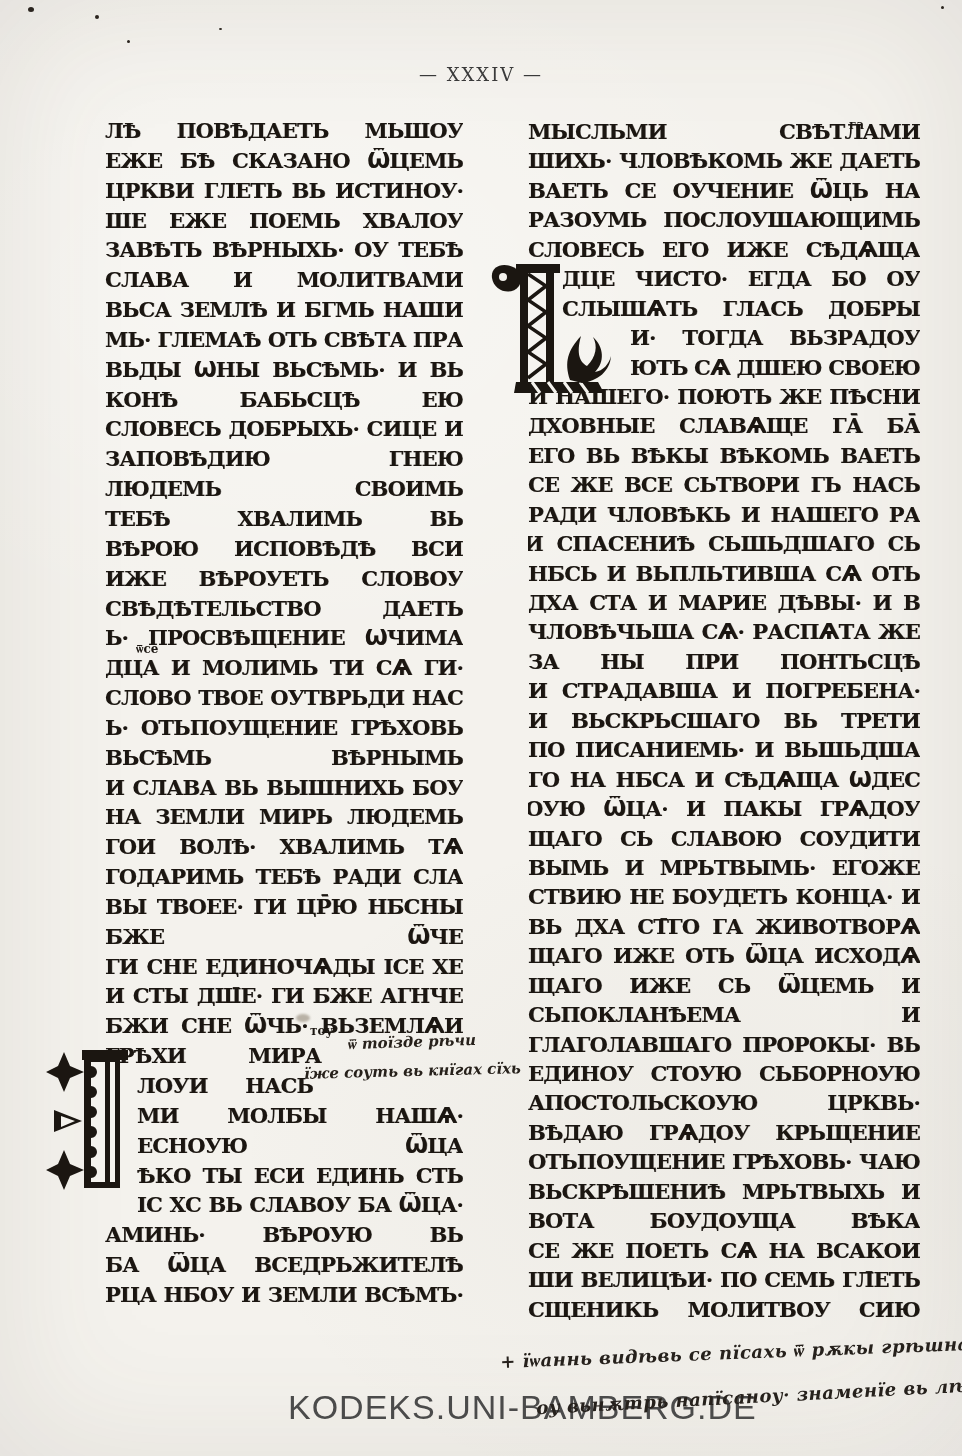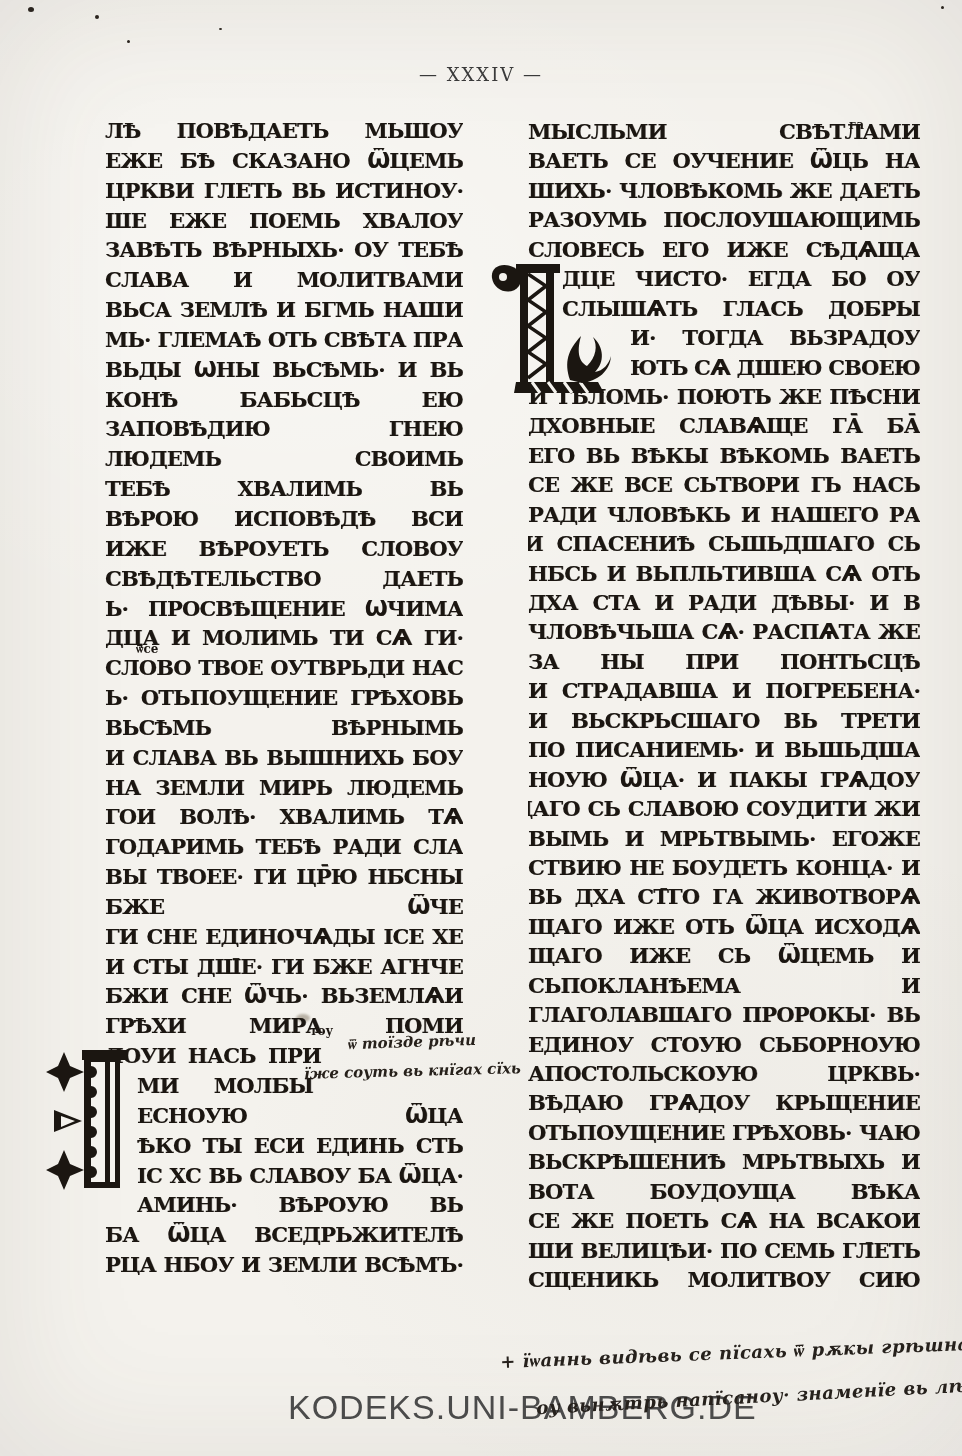--- a/index.html
+++ b/index.html
@@ -131,20 +131,21 @@
       <div class="ms-line">ЛѢ ПОВѢДАЕТЬ МЬШОУ ВСЮ·</div>
       <div class="ms-line">ЕЖЕ БѢ СКАЗАНО ѾЦЕМЬ ВЬ</div>
       <div class="ms-line">ЦРКВИ ГЛЕТЬ ВЬ ИСТИНОУ·</div>
       <div class="ms-line">ШЕ ЕЖЕ ПОЕМЬ ХВАЛОУ БОУ</div>
       <div class="ms-line">ЗАВѢТЬ ВѢРНЫХЬ· ОУ ТЕБѢ</div>
       <div class="ms-line">СЛАВА И МОЛИТВАМИ СТМИ·</div>
       <div class="ms-line">ВЬСА ЗЕМЛѢ И БГМЬ НАШИ</div>
       <div class="ms-line">МЬ· ГЛЕМАѢ ОТЬ СВѢТА ПРА</div>
       <div class="ms-line">ВЬДЫ ѠНЫ ВЬСѢМЬ· И ВЬ ЗА</div>
       <div class="ms-line">КОНѢ БАБЬСЦѢ ЕЮ ПАМѦТЬ</div>
+      <div class="ms-line">СЛОВЕСЬ ДОБРЫХЬ· СИЦЕ И</div>
       <div class="ms-line">ЗАПОВѢДИЮ ГНЕЮ СЛОВЕСА</div>
       <div class="ms-line">ЛЮДЕМЬ СВОИМЬ ДѢЛАЕМА·</div>
       <div class="ms-line">ТЕБѢ ХВАЛИМЬ ВЬ ЦРКВАХЬ</div>
       <div class="ms-line">ВѢРОЮ ИСПОВѢДѢ ВСИ ЛЮДИ</div>
       <div class="ms-line">ИЖЕ ВѢРОУЕТЬ СЛОВОУ АМН̄Ь</div>
       <div class="ms-line">СВѢДѢТЕЛЬСТВО ДАЕТЬ НАМ</div>
       <div class="ms-line">Ь· ПРОСВѢЩЕНИЕ ѠЧИМА СР</div>
       <div class="ms-line">ДЦА И МОЛИМЬ ТИ СѦ ГИ· ДА</div>
       <div class="ms-line">СЛОВО ТВОЕ ОУТВРЬДИ НАС</div>
       <div class="ms-line">Ь· ОТЬПОУЩЕНИЕ ГРѢХОВЬ</div>
@@ -164,41 +165,42 @@
       <div class="ms-line">ЕСНОУЮ ѾЦА ПОМИЛОУИ НЫ</div>
       <div class="ms-line">ѢКО ТЫ ЕСИ ЕДИНЬ СТЬ ГЬ</div>
       <div class="ms-line">ІС ХС ВЬ СЛАВОУ БА ѾЦА·</div>
       <div class="ms-line">АМИНЬ· ВѢРОУЮ ВЬ ЕДИНОГО</div>
       <div class="ms-line">БА ѾЦА ВСЕДРЬЖИТЕЛѢ ТВО</div>
       <div class="ms-line">РЦА НБОУ И ЗЕМЛИ ВСѢМЪ·</div>
     </div>
 
   <div class="ms-col col-right">
       <div class="ms-line">МЫСЛЬМИ СВѢТЛАМИ ОТЬКРЫ</div>
+      <div class="ms-line">ШИХЬ· ЧЛОВѢКОМЬ ЖЕ ДАЕТЬ</div>
       <div class="ms-line">ВАЕТЬ СЕ ОУЧЕНИЕ ѾЦЬ НА</div>
-      <div class="ms-line">ШИХЬ· ЧЛОВѢКОМЬ ЖЕ ДАЕТЬ</div>
       <div class="ms-line">РАЗОУМЬ ПОСЛОУШАЮЩИМЬ ЖЕ</div>
       <div class="ms-line">СЛОВЕСЬ ЕГО ИЖЕ СѢДѦЩА СР</div>
       <div class="ms-line">ДЦЕ ЧИСТО· ЕГДА БО ОУ</div>
       <div class="ms-line">СЛЫШѦТЬ ГЛАСЬ ДОБРЫ</div>
       <div class="ms-line">И· ТОГДА ВЬЗРАДОУ</div>
       <div class="ms-line">ЮТЬ СѦ ДШЕЮ СВОЕЮ</div>
-      <div class="ms-line">И ТѢЛОМЬ· ПОЮТЬ ЖЕ ПѢСНИ</div>
+      <div class="ms-line">И НАШЕГО· ПОЮТЬ ЖЕ ПѢСНИ</div>
       <div class="ms-line">ДХОВНЫЕ СЛАВѦЩЕ ГА̄ БА̄ СВО</div>
       <div class="ms-line">ЕГО ВЬ ВѢКЫ ВѢКОМЬ ВАЕТЬ</div>
       <div class="ms-line">СЕ ЖЕ ВСЕ СЬТВОРИ ГЬ НАСЬ</div>
       <div class="ms-line">РАДИ ЧЛОВѢКЬ И НАШЕГО РА</div>
       <div class="ms-line">ДИ СПАСЕНИѢ СЬШЬДШАГО СЬ</div>
       <div class="ms-line">НБСЬ И ВЬПЛЬТИВША СѦ ОТЬ</div>
-      <div class="ms-line">ДХА СТА И РАДИ ДѢВЫ· И В</div>
+      <div class="ms-line">ДХА СТА И МАРИЕ ДѢВЫ· И В</div>
       <div class="ms-line">ЧЛОВѢЧЬША СѦ· РАСПѦТА ЖЕ</div>
       <div class="ms-line">ЗА НЫ ПРИ ПОНТЬСЦѢ ПИЛАТѢ</div>
       <div class="ms-line">И СТРАДАВША И ПОГРЕБЕНА·</div>
       <div class="ms-line">И ВЬСКРЬСШАГО ВЬ ТРЕТИ ДНЬ</div>
       <div class="ms-line">ПО ПИСАНИЕМЬ· И ВЬШЬДША</div>
+      <div class="ms-line">ГО НА НБСА И СѢДѦЩА ѠДЕС</div>
       <div class="ms-line">НОУЮ ѾЦА· И ПАКЫ ГРѦДОУ</div>
       <div class="ms-line">ЩАГО СЬ СЛАВОЮ СОУДИТИ ЖИ</div>
       <div class="ms-line">ВЫМЬ И МРЬТВЫМЬ· ЕГОЖЕ ЦР</div>
       <div class="ms-line">СТВИЮ НЕ БОУДЕТЬ КОНЦА· И</div>
       <div class="ms-line">ВЬ ДХА СТ̄ГО ГА ЖИВОТВОРѦ</div>
       <div class="ms-line">ЩАГО ИЖЕ ОТЬ ѾЦА ИСХОДѦ</div>
       <div class="ms-line">ЩАГО ИЖЕ СЬ ѾЦЕМЬ И СНОМЬ</div>
       <div class="ms-line">СЬПОКЛАНѢЕМА И СЬСЛАВИМА</div>
       <div class="ms-line">ГЛАГОЛАВШАГО ПРОРОКЫ· ВЬ</div>
       <div class="ms-line">ЕДИНОУ СТОУЮ СЬБОРНОУЮ И</div>

